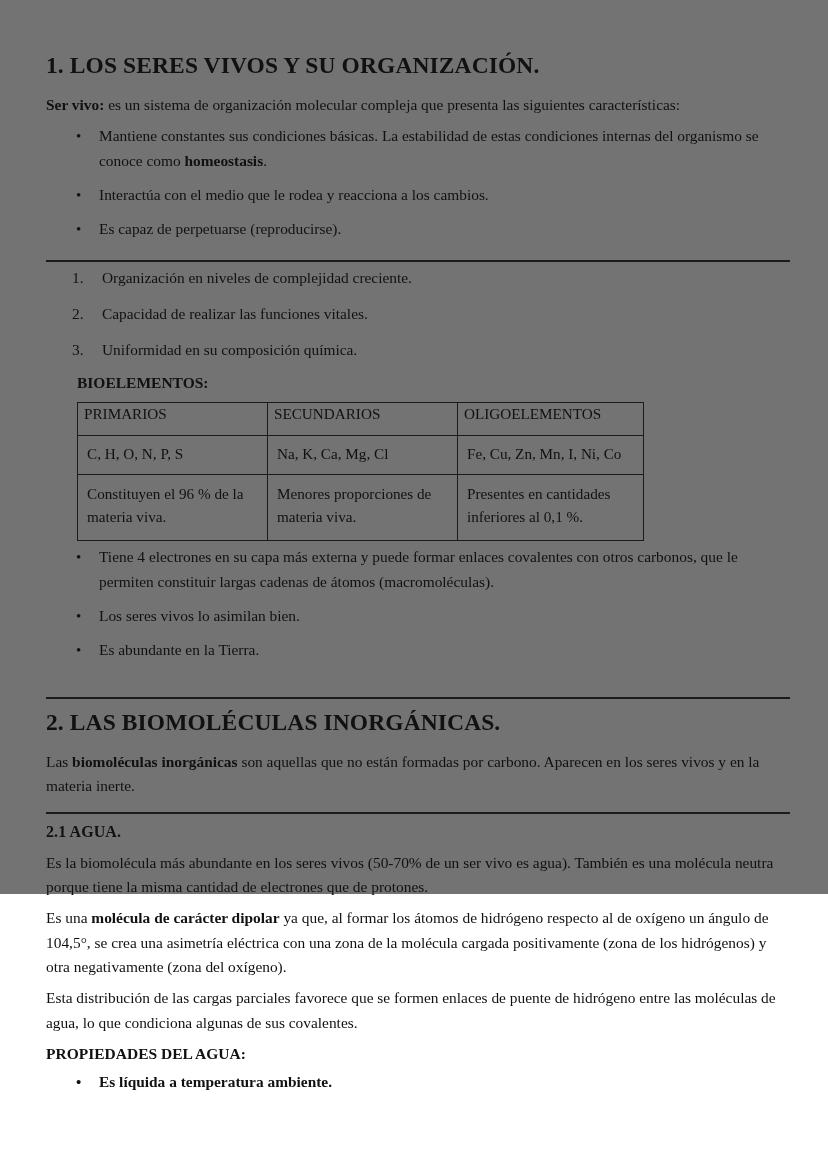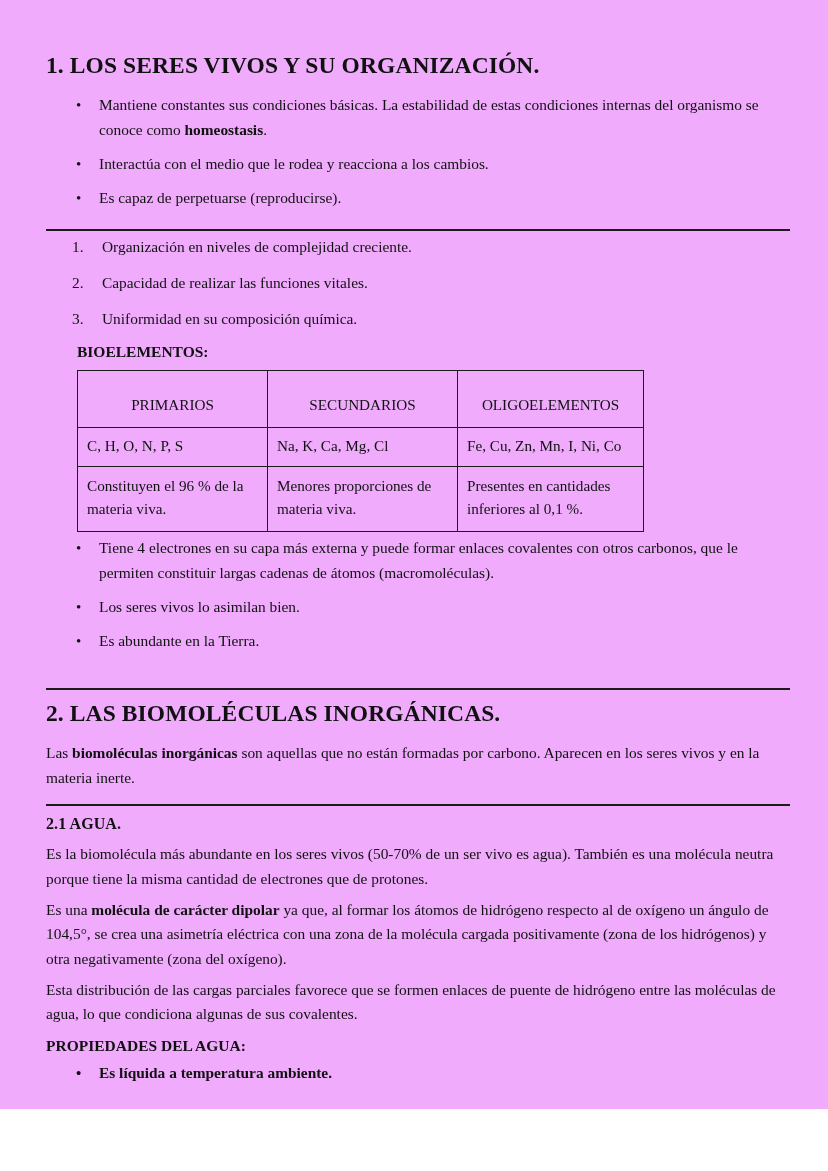--- a/index.html
+++ b/index.html
@@ -11,24 +11,24 @@
   body {
     width: 828px;
     height: 1171px;
     font-family: "Liberation Serif", "DejaVu Serif", serif;
     color: #111111;
     -webkit-font-smoothing: antialiased;
   }
   .page {
     position: relative;
     width: 828px;
-    height: 1109px;
+    height: 894px;
     box-sizing: border-box;
     padding: 42px 38px 0 46px;
-    background: #f0abfc;
+    background: #737373;
   }
   
   h1.sec-title {
     font-size: 23.5px;
     font-weight: bold;
     letter-spacing: 0.1px;
     margin: 10px 0 14px 0;
     line-height: 1.15;
   }
   h2.sub-title {
@@ -105,36 +105,37 @@
   }
   table.bio td, table.bio th {
     border: 1.4px solid #1b1b1b;
     font-size: 15.2px;
     line-height: 1.5;
     font-weight: normal;
     vertical-align: top;
     padding: 8px 9px 9px 9px;
   }
   table.bio th {
-    text-align: center;
-    padding: 23px 6px 10px 6px;
+    text-align: left;
+    padding: 0 6px 10px 6px;
   }
   table.bio tr.values td { padding: 7px 0 8px 9px; }
   table.bio tr.desc td { padding: 8px 9px 11px 9px; }
   table.bio col.c1 { width: 190px; }
   table.bio col.c2 { width: 190px; }
   table.bio col.c3 { width: 186px; }
 </style>
 </head>
 <body>
 
 <div class="page">
 
   <h1 class="sec-title">1. LOS SERES VIVOS Y SU ORGANIZACIÓN.</h1>
 
+  <p class="body"><b>Ser vivo:</b><span> es un sistema de organización molecular compleja que presenta las siguientes características:</span></p>
 
   <ul class="bullets">
     <li>
       <span class="marker">•</span>
       <span>Mantiene constantes sus condiciones básicas. La estabilidad de estas condiciones internas del organismo se conoce como </span><b>homeostasis</b><span>.</span>
     </li>
     <li>
       <span class="marker">•</span>
       <span>Interactúa con el medio que le rodea y reacciona a los cambios.</span>
     </li>

